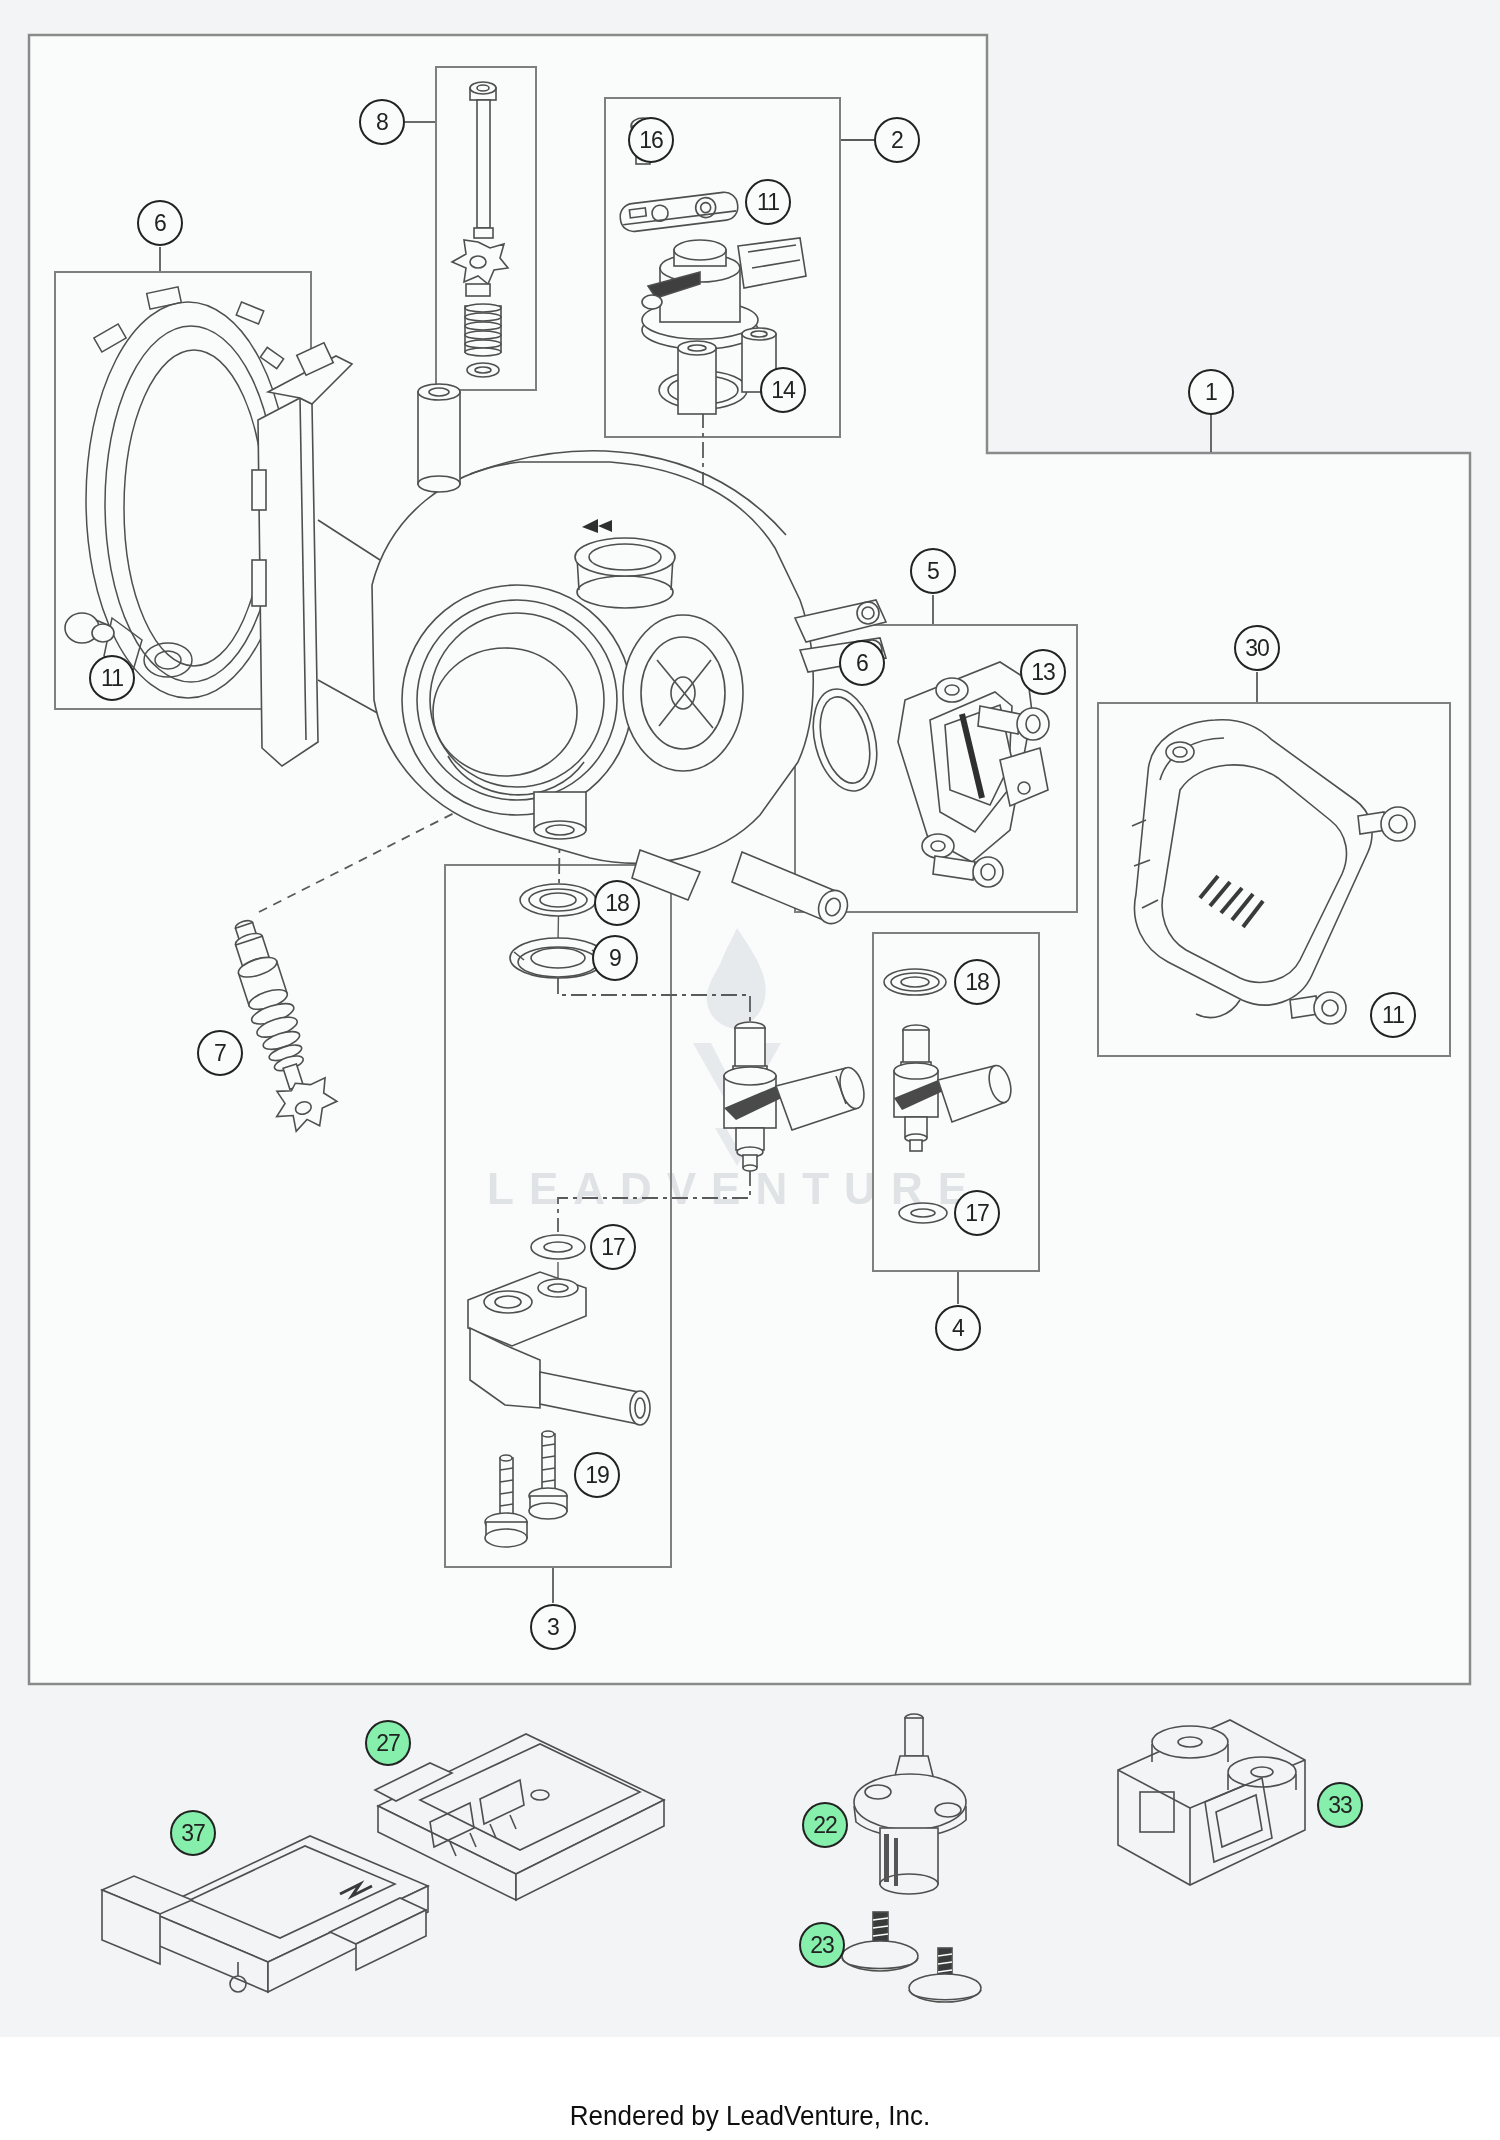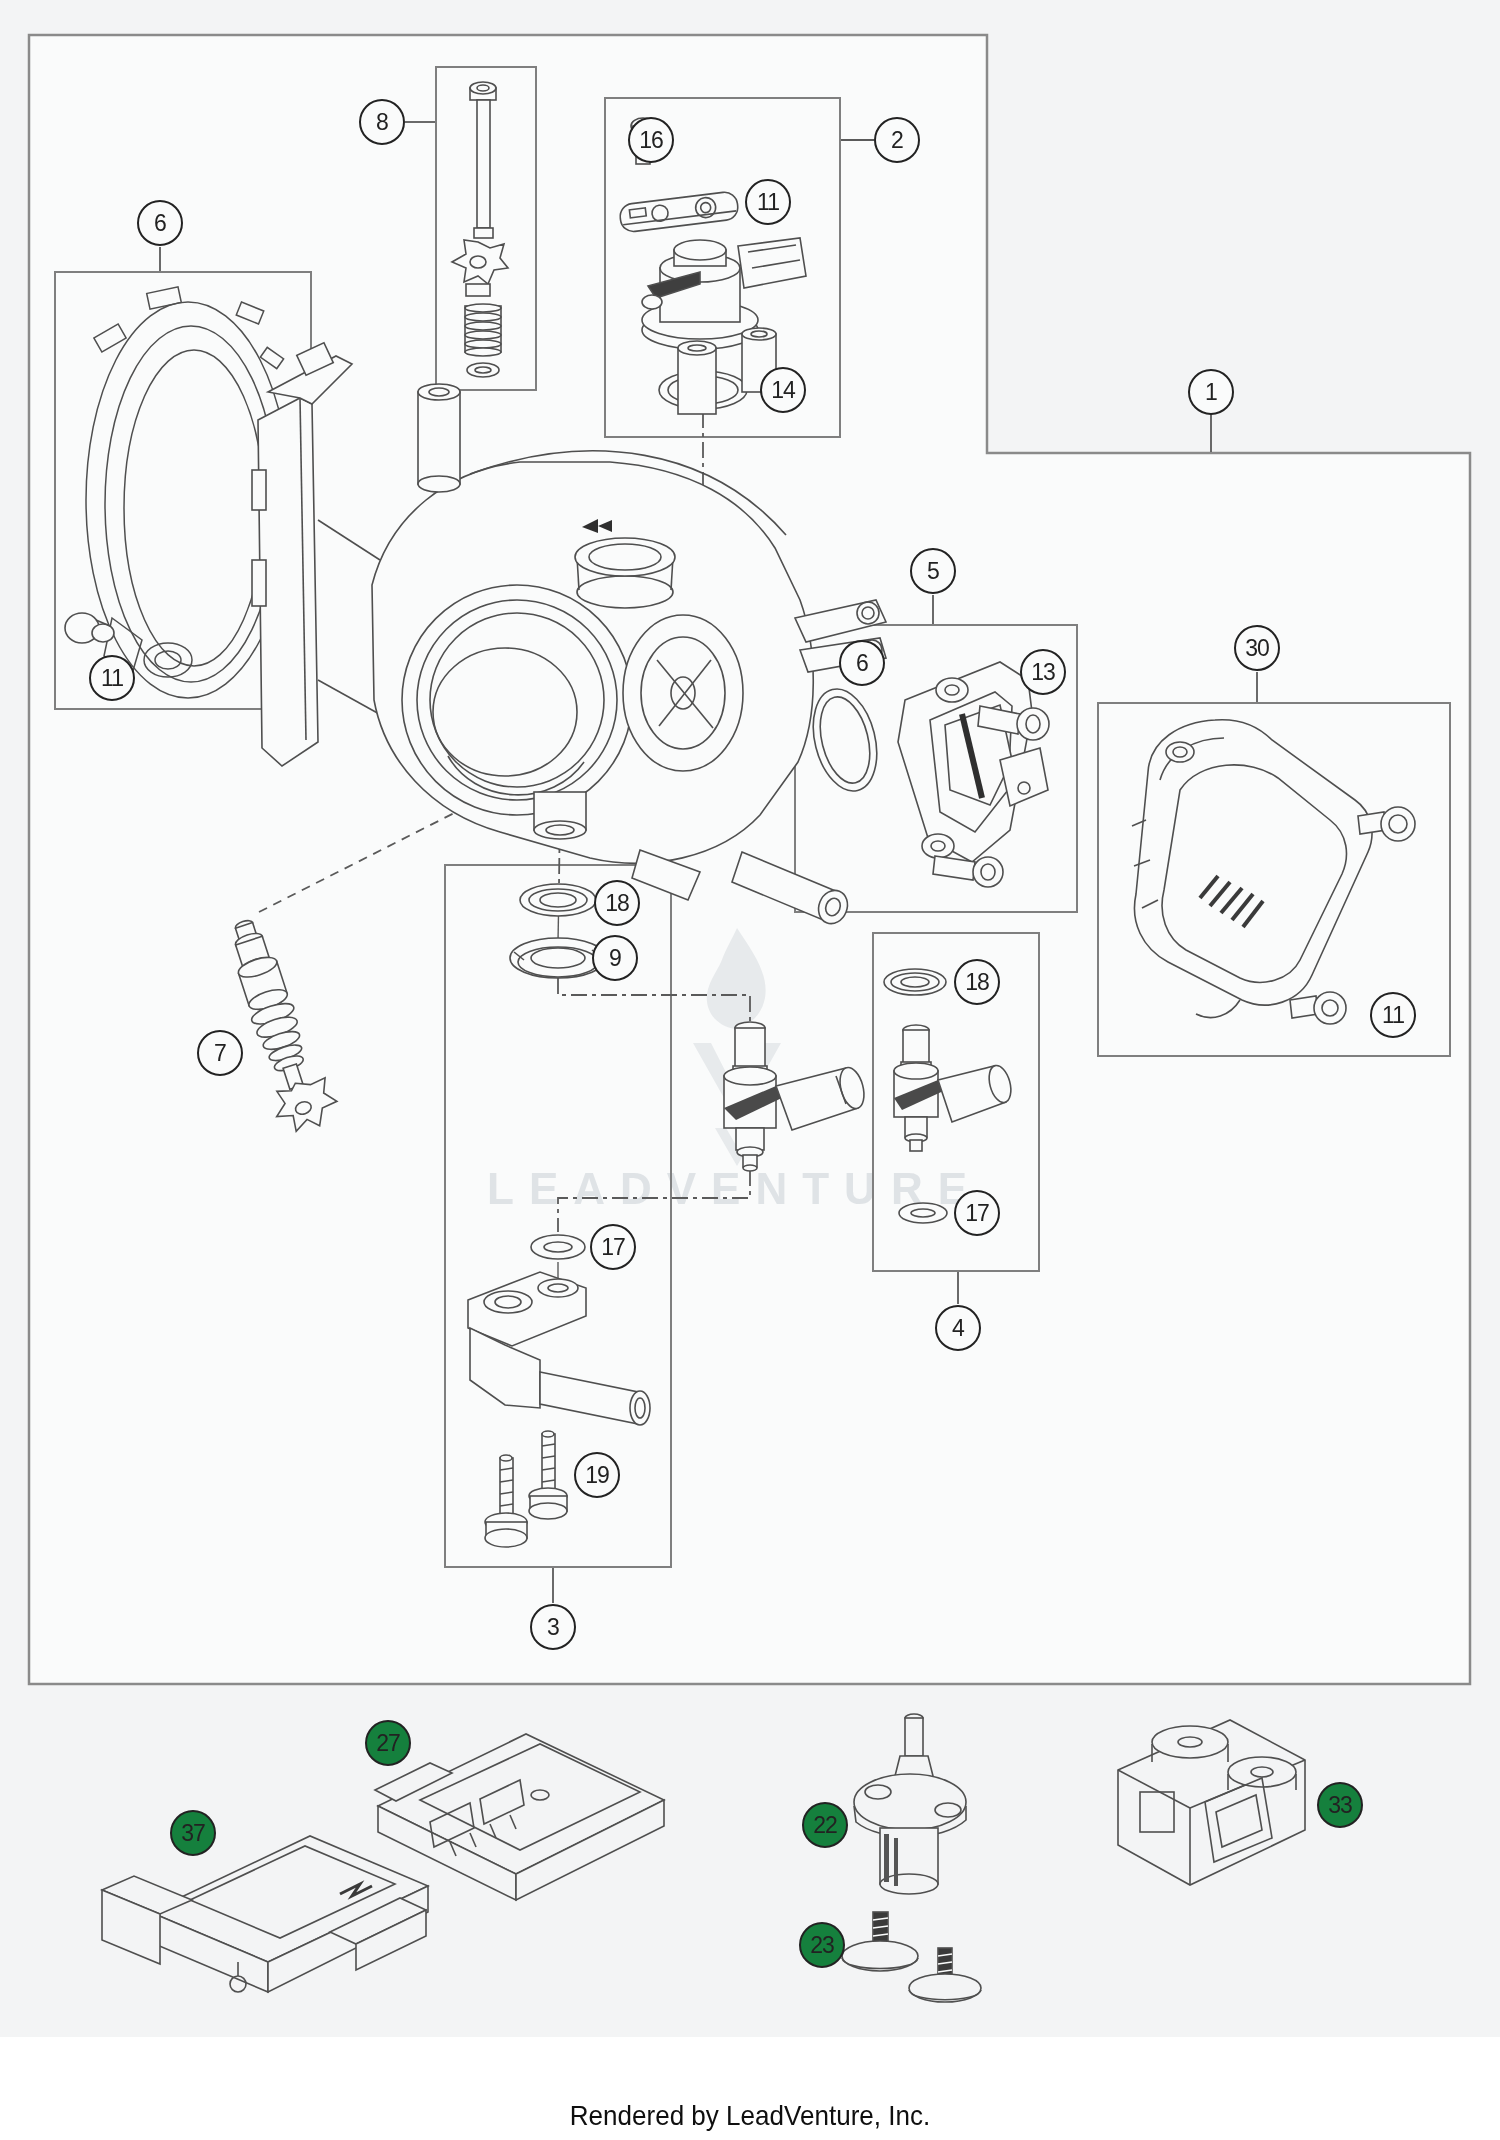--- a/index.html
+++ b/index.html
@@ -9,21 +9,21 @@
     font-family:"Liberation Sans",sans-serif;
   }
   .page svg{position:absolute;left:0;top:0;}
   .callout{
     position:absolute;width:46px;height:46px;box-sizing:border-box;
     border:2.5px solid #222;border-radius:50%;
     background:#fafbfb;
     display:flex;align-items:center;justify-content:center;
     font-size:23px;color:#222;letter-spacing:-1px;
   }
-  .callout.bare{background:#15803d;}
+  .callout.bare{background:#86efac;}
   .footer-strip{position:absolute;left:0;top:2037px;width:1500px;height:103px;background:#ffffff;}
   .footer-text{
     position:absolute;left:0;top:2100px;width:1500px;text-align:center;
     font-size:28px;color:#0f0f0f;transform:scaleX(.93);
   }
 </style>
 </head>
 <body>
 
 <div class="page">

